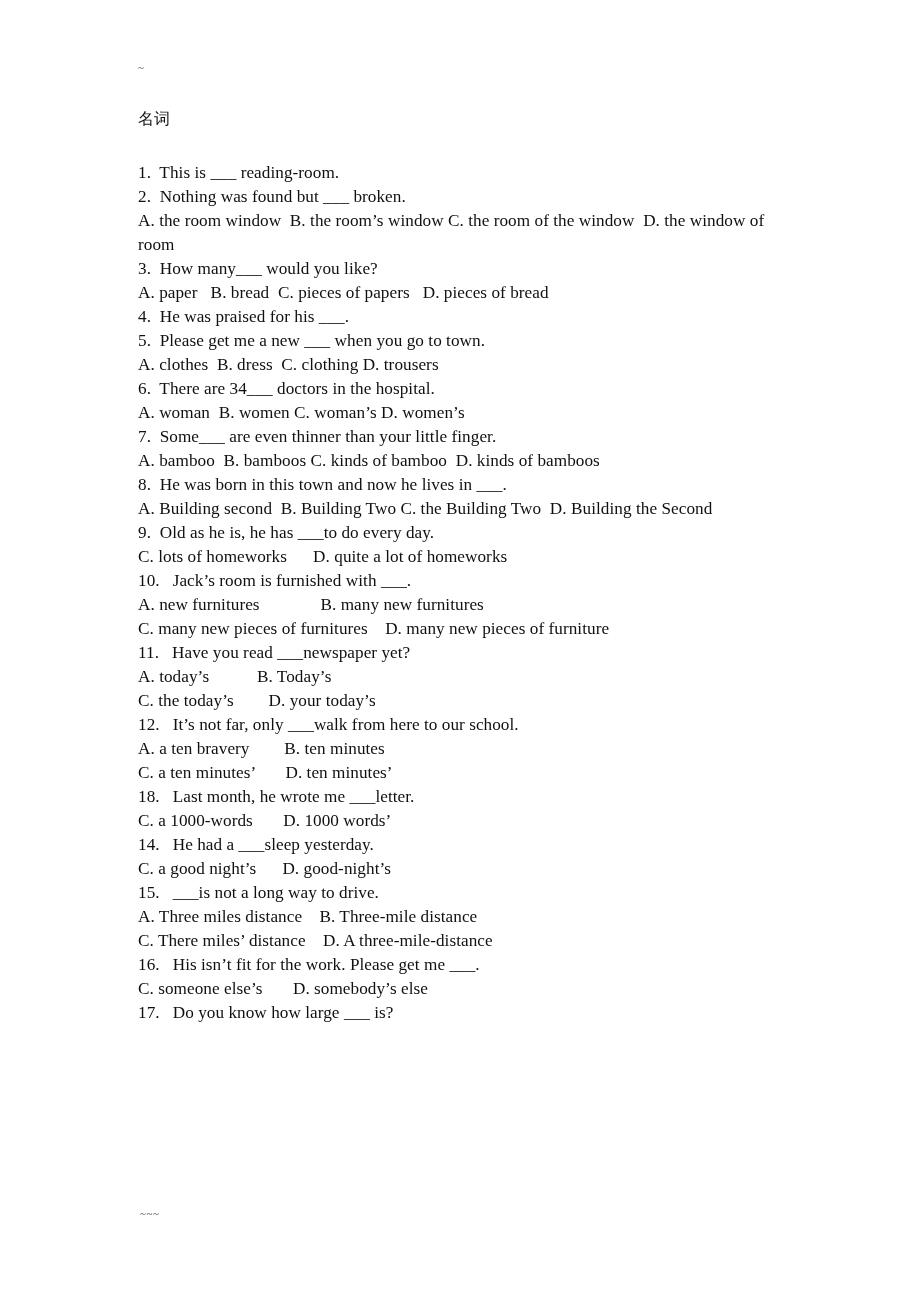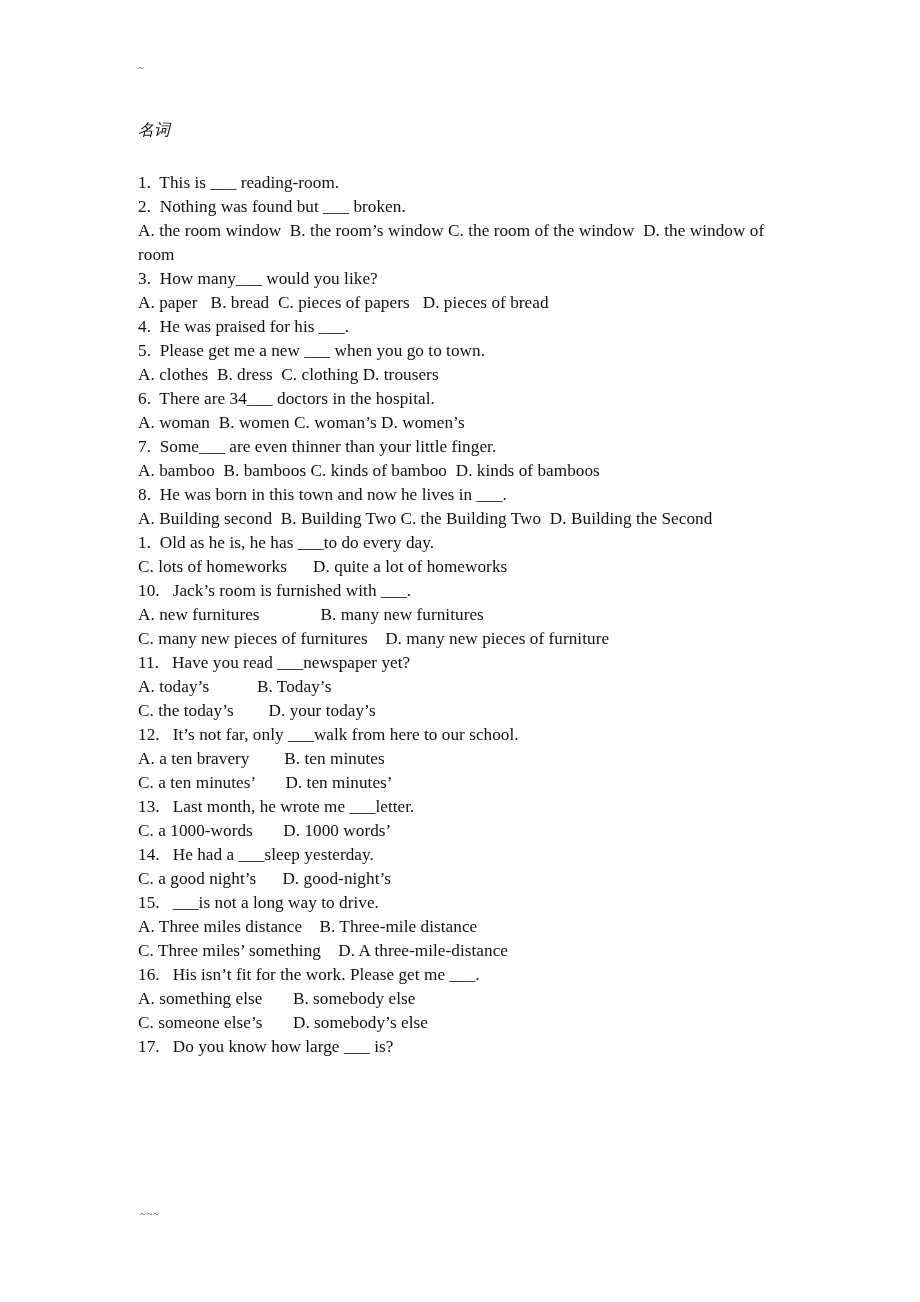--- a/index.html
+++ b/index.html
@@ -36,31 +36,30 @@
     top: 1208px;
     font-size: 11px;
     color: #3f3f3f;
     letter-spacing: 0.5px;
     line-height: 1;
     font-family: "Liberation Serif", serif;
   }
   .heading {
     position: absolute;
     left: 138px;
-    top: 119px;
+    top: 108px;
     font-size: 16px;
     line-height: 22px;
     font-family: "DejaVu Sans", "Liberation Sans", sans-serif;
     color: #111;
-    font-style: italic;
   }
   .body-block {
     position: absolute;
     left: 138px;
-    top: 171px;
+    top: 161px;
     width: 648px;
   }
   .line {
     font-size: 17.2px;
     line-height: 24px;
     color: #101010;
     white-space: pre-wrap;
     letter-spacing: 0.05px;
   }
 </style>
@@ -81,39 +80,38 @@
       <div class="line">A. paper   B. bread  C. pieces of papers   D. pieces of bread</div>
       <div class="line">4.  He was praised for his ___.</div>
       <div class="line">5.  Please get me a new ___ when you go to town.</div>
       <div class="line">A. clothes  B. dress  C. clothing D. trousers</div>
       <div class="line">6.  There are 34___ doctors in the hospital.</div>
       <div class="line">A. woman  B. women C. woman’s D. women’s</div>
       <div class="line">7.  Some___ are even thinner than your little finger.</div>
       <div class="line">A. bamboo  B. bamboos C. kinds of bamboo  D. kinds of bamboos</div>
       <div class="line">8.  He was born in this town and now he lives in ___.</div>
       <div class="line">A. Building second  B. Building Two C. the Building Two  D. Building the Second</div>
-      <div class="line">1.  Old as he is, he has ___to do every day.</div>
+      <div class="line">9.  Old as he is, he has ___to do every day.</div>
       <div class="line">C. lots of homeworks      D. quite a lot of homeworks</div>
       <div class="line">10.   Jack’s room is furnished with ___.</div>
       <div class="line">A. new furnitures              B. many new furnitures</div>
       <div class="line">C. many new pieces of furnitures    D. many new pieces of furniture</div>
       <div class="line">11.   Have you read ___newspaper yet?</div>
       <div class="line">A. today’s           B. Today’s</div>
       <div class="line">C. the today’s        D. your today’s</div>
       <div class="line">12.   It’s not far, only ___walk from here to our school.</div>
       <div class="line">A. a ten bravery        B. ten minutes</div>
       <div class="line">C. a ten minutes’       D. ten minutes’</div>
-      <div class="line">13.   Last month, he wrote me ___letter.</div>
+      <div class="line">18.   Last month, he wrote me ___letter.</div>
       <div class="line">C. a 1000-words       D. 1000 words’</div>
       <div class="line">14.   He had a ___sleep yesterday.</div>
       <div class="line">C. a good night’s      D. good-night’s</div>
       <div class="line">15.   ___is not a long way to drive.</div>
       <div class="line">A. Three miles distance    B. Three-mile distance</div>
-      <div class="line">C. Three miles’ something    D. A three-mile-distance</div>
+      <div class="line">C. There miles’ distance    D. A three-mile-distance</div>
       <div class="line">16.   His isn’t fit for the work. Please get me ___.</div>
-      <div class="line">A. something else       B. somebody else</div>
       <div class="line">C. someone else’s       D. somebody’s else</div>
       <div class="line">17.   Do you know how large ___ is?</div>
     </div>
 
   <div class="bottom-mark">~~~</div>
 
 </div>
 
 </body></html>

